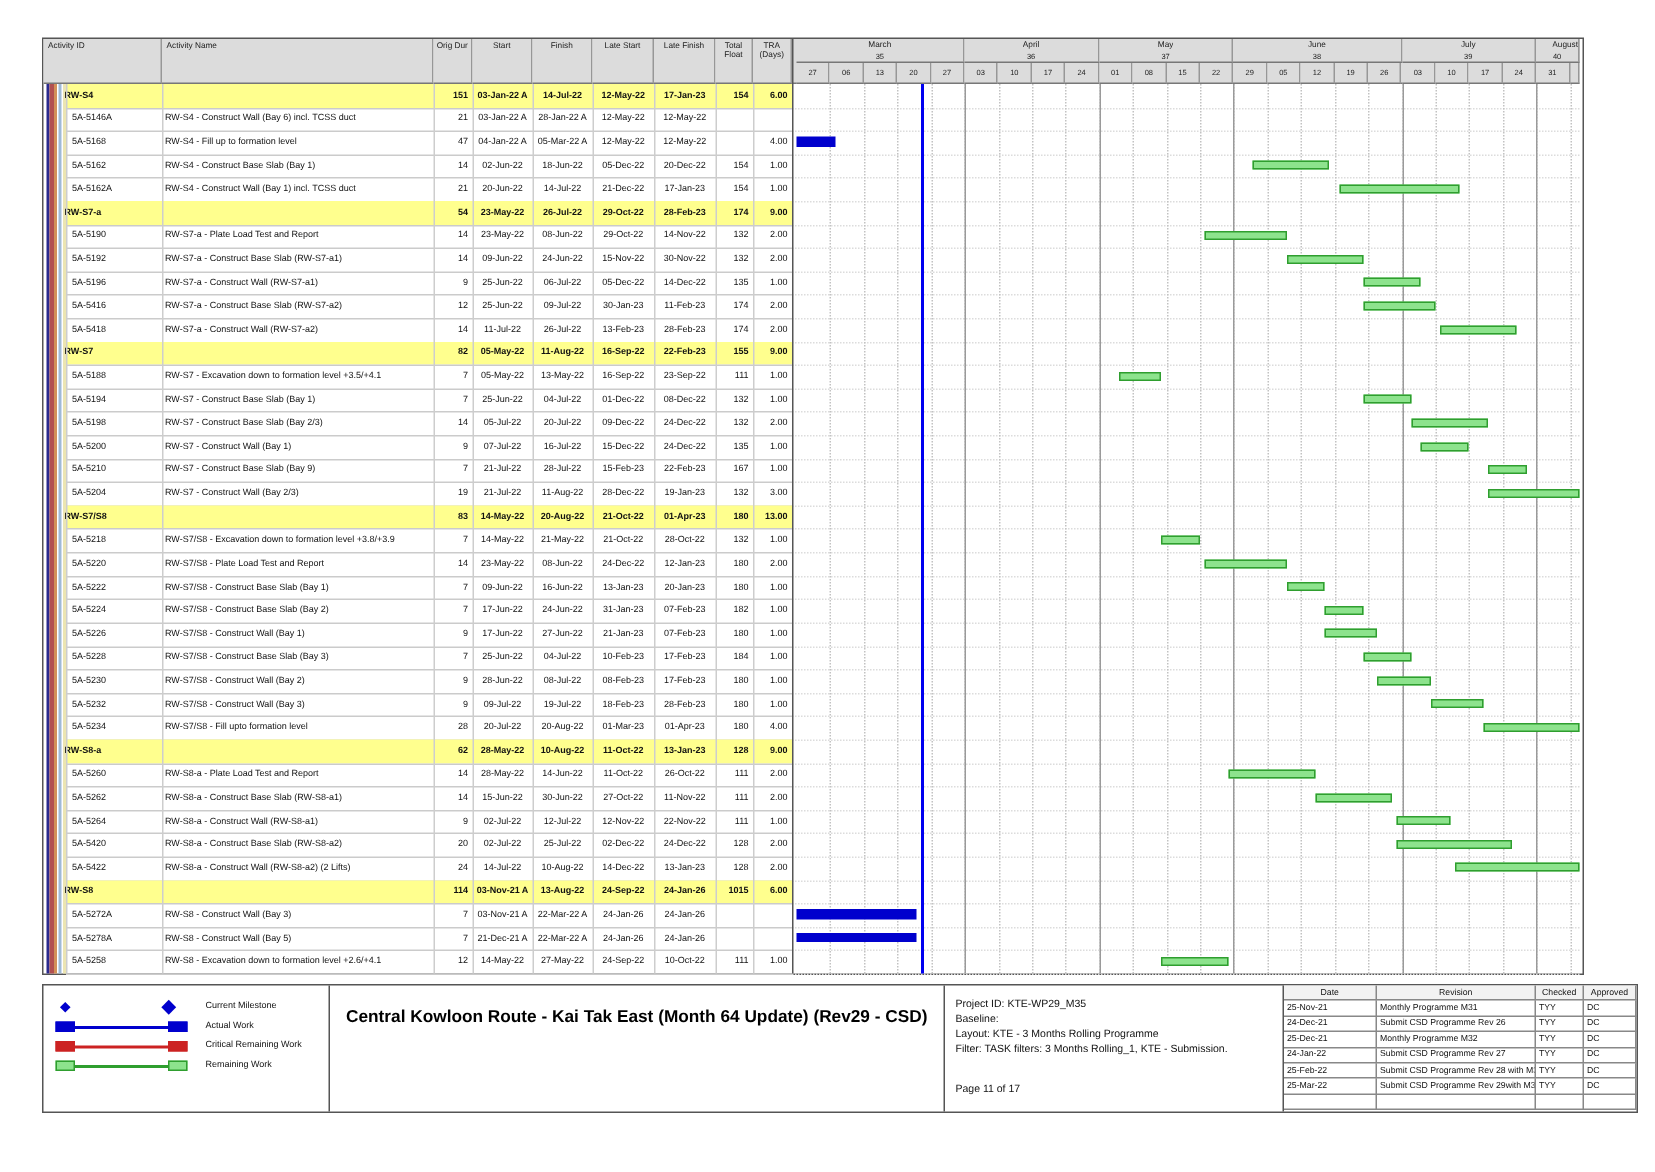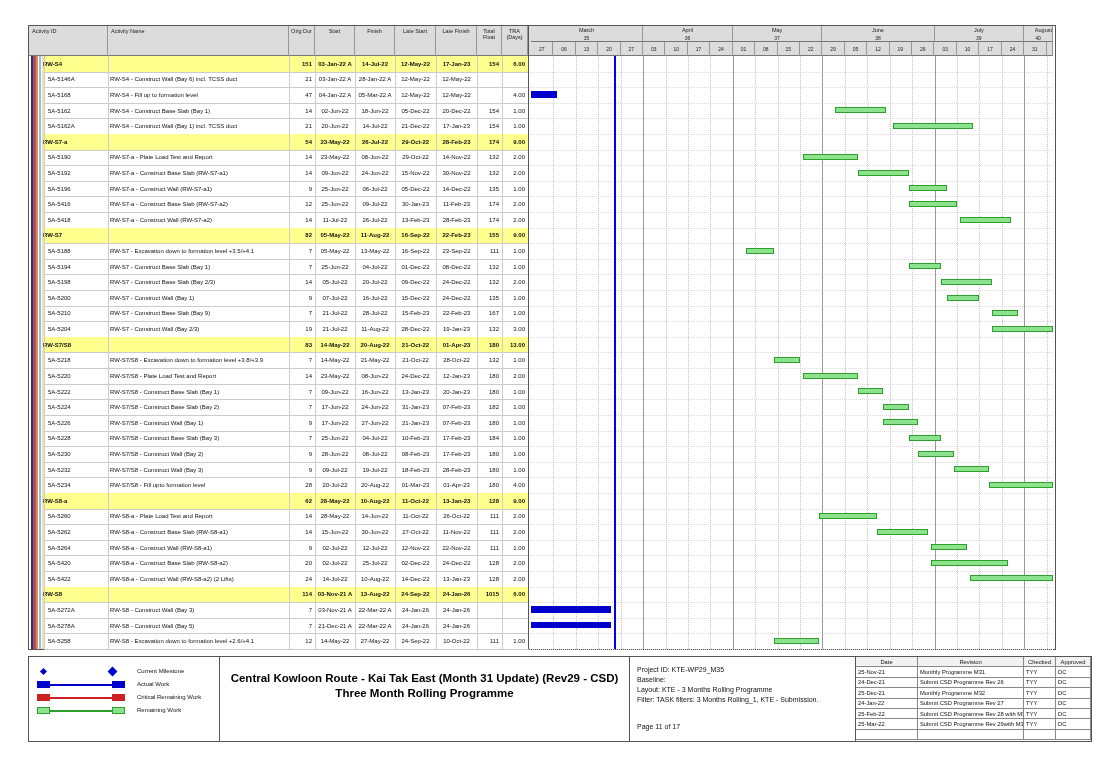--- a/index.html
+++ b/index.html
@@ -692,22 +692,21 @@
         </div>
         <div class="abs" style="left: 0px; top: 43px; width: 180px; height: 11px;">
           <div class="abs" style="left: 0px; top: 1px; width: 13px; height: 7px; background: rgb(141, 227, 141); border: 1px solid rgb(47, 158, 47); box-sizing: border-box;"></div>
           <div class="abs" style="left: 13px; top: 4px; width: 62px; height: 2px; background: rgb(47, 158, 47);"></div>
           <div class="abs" style="left: 75px; top: 1px; width: 13px; height: 7px; background: rgb(141, 227, 141); border: 1px solid rgb(47, 158, 47); box-sizing: border-box;"></div>
           <div class="lg-label" style="">Remaining Work</div>
         </div>
       </div>
 
     <div class="ttl">
-      <div>Central Kowloon Route - Kai Tak East (Month 31 Update) (Rev29 - CSD)</div>
-      <div>Three Month Rolling Programme</div>
+      <div>Central Kowloon Route - Kai Tak East (Month 64 Update) (Rev29 - CSD)</div>
     </div>
 
     <div class="info">
       <div>Project ID: KTE-WP29_M35</div>
       <div>Baseline:</div>
       <div>Layout: KTE - 3 Months Rolling Programme</div>
       <div>Filter: TASK filters: 3 Months Rolling_1, KTE - Submission.</div>
     </div>
     <div class="pageno">Page 11 of 17</div>
 

